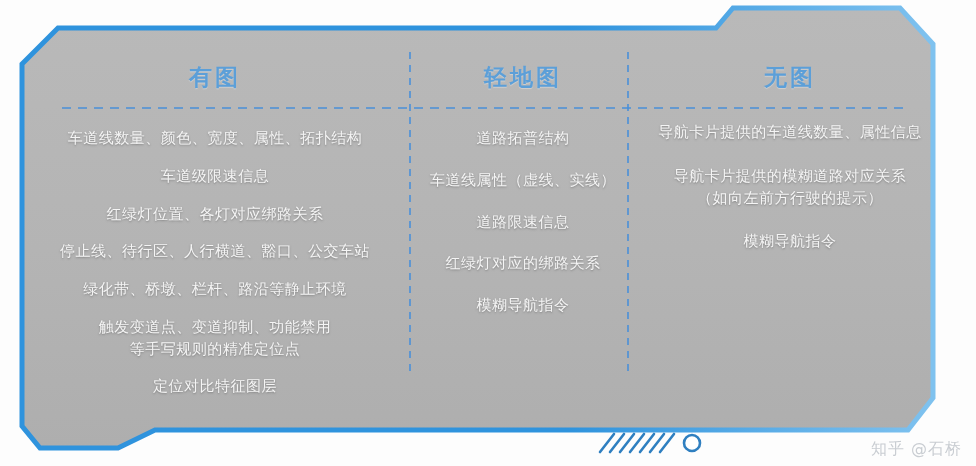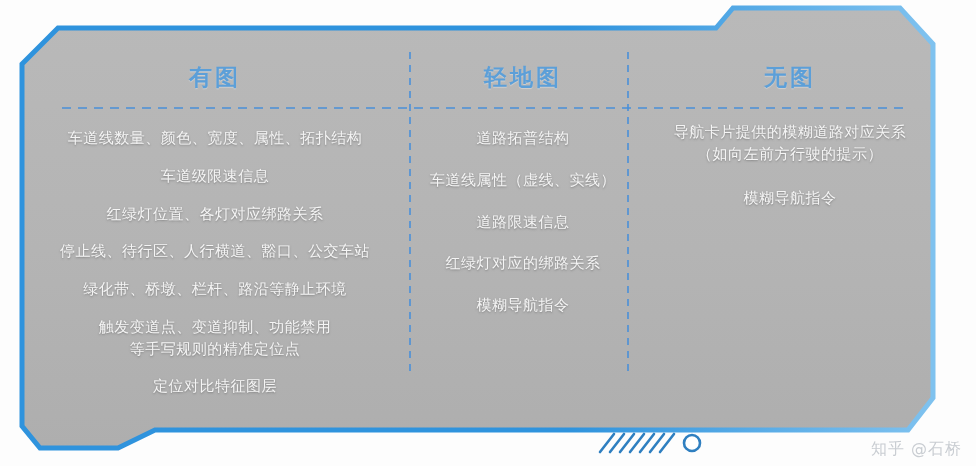--- a/index.html
+++ b/index.html
@@ -158,20 +158,21 @@
 
     <div class="col" id="col2">
       <p class="line">道路拓普结构</p>
       <p class="line">车道线属性（虚线、实线）</p>
       <p class="line">道路限速信息</p>
       <p class="line">红绿灯对应的绑路关系</p>
       <p class="line">模糊导航指令</p>
     </div>
 
     <div class="col" id="col3">
+      <p class="line">导航卡片提供的车道线数量、属性信息</p>
       <p class="line">导航卡片提供的模糊道路对应关系
 （如向左前方行驶的提示）</p>
       <p class="line">模糊导航指令</p>
     </div>
 
   </div>
 
   <div id="watermark">
     <span class="zhihu">知乎</span><span>@石桥</span>
   </div>

